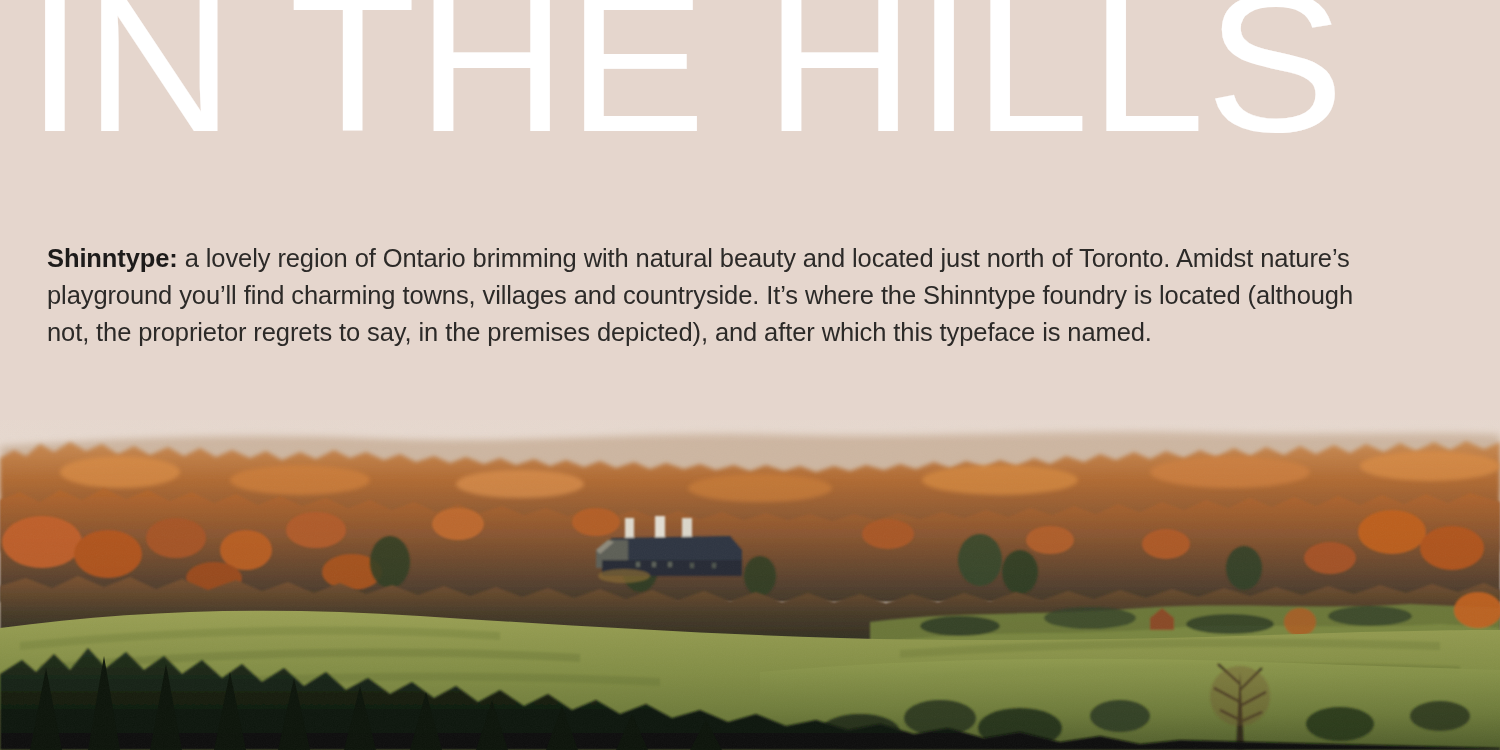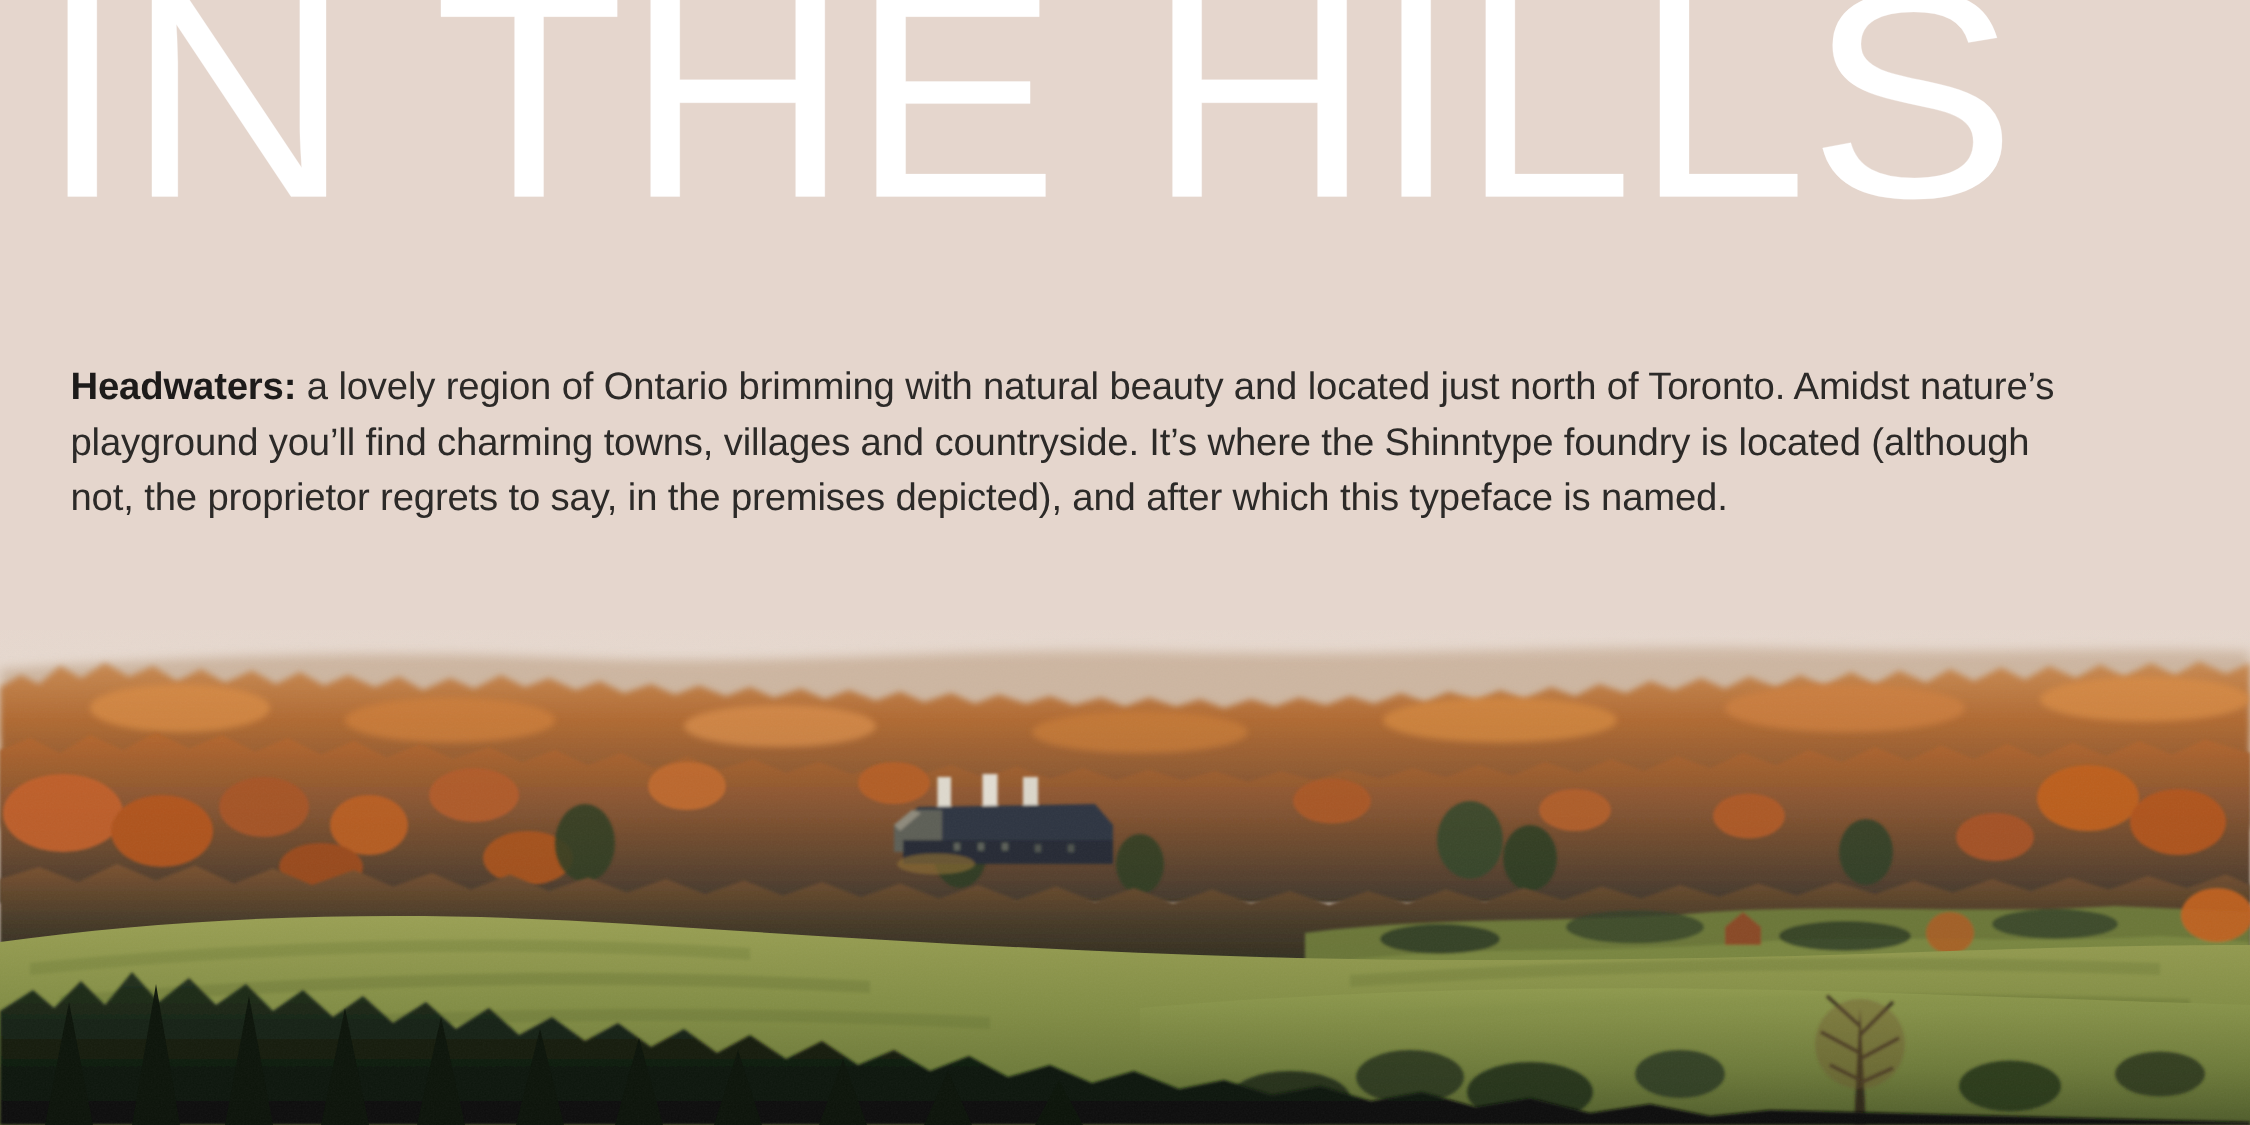--- a/index.html
+++ b/index.html
@@ -317,17 +317,17 @@
     <rect x="0" y="0" width="1500" height="378" filter="url(#grain)" opacity="0.5"></rect>
   </svg>
 
   <div id="photo-fade"></div>
 
   <div id="text-panel">
 
     <div id="masthead">IN THE HILLS</div>
 
     <p id="blurb">
-      <span class="lead">Headwaters:</span><span> a lovely region of Ontario brimming with natural beauty and located just north of Toronto. Amidst nature’s playground you’ll find charming towns, villages and countryside. It’s where the Shinntype foundry is located (although not, the proprietor regrets to say, in the premises depicted), and after which this typeface is named.</span>
+      <span class="lead">Shinntype:</span><span> a lovely region of Ontario brimming with natural beauty and located just north of Toronto. Amidst nature’s playground you’ll find charming towns, villages and countryside. It’s where the Shinntype foundry is located (although not, the proprietor regrets to say, in the premises depicted), and after which this typeface is named.</span>
     </p>
 
   </div>
 </div>
 
 </body></html>

